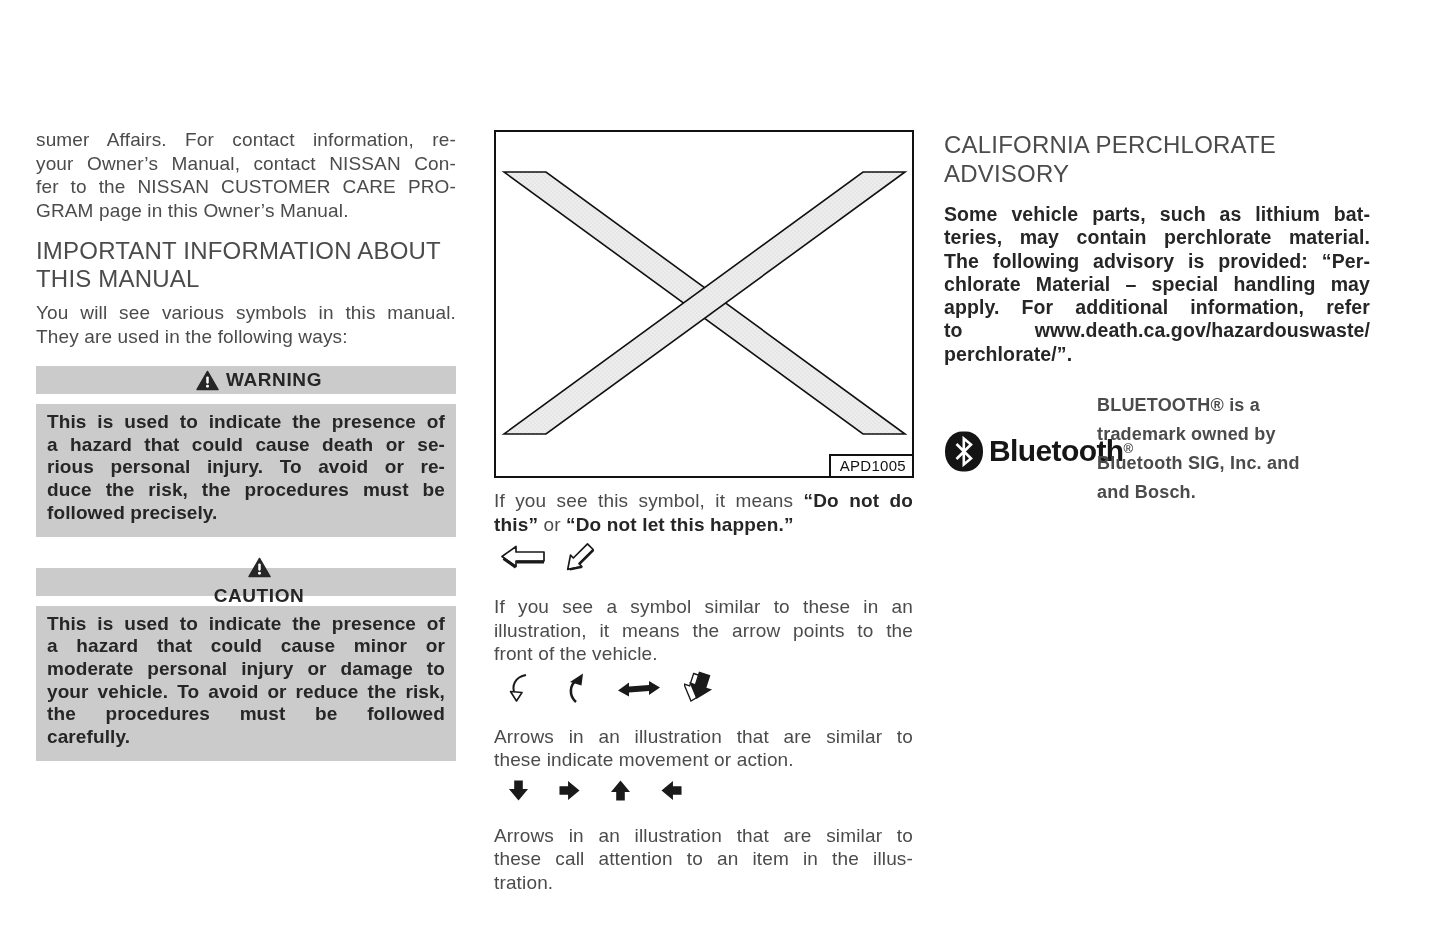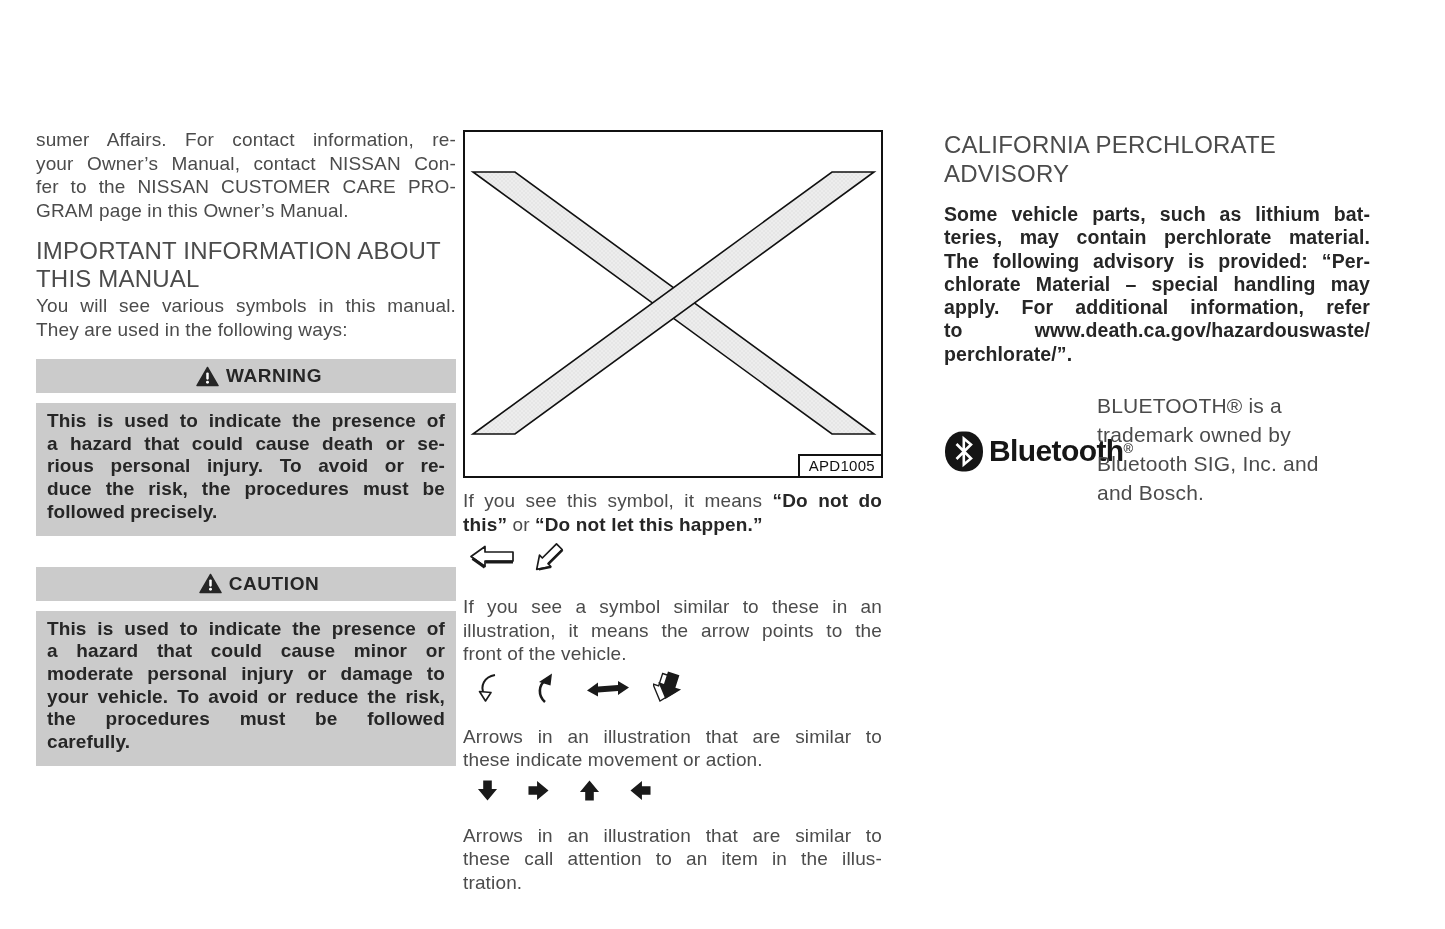--- a/index.html
+++ b/index.html
@@ -3,45 +3,45 @@
 <meta charset="utf-8">
 <style>
   html,body{margin:0;padding:0;}
   body{
     width:1445px;height:929px;position:relative;background:#ffffff;overflow:hidden;
     font-family:"Liberation Sans","DejaVu Sans",sans-serif;
     -webkit-font-smoothing:antialiased;
   }
   .col{position:absolute;}
   #col-left{left:36px;top:128px;width:420px;}
-  #col-mid{left:463px;top:130px;width:419px;}
+  #col-mid{left:494px;top:130px;width:419px;}
   #col-right{left:944px;top:131px;width:426px;}
 
   .para{color:var(--body_text);font-size:19px;line-height:23.5px;letter-spacing:.15px;}
   .tline{text-align:left;}
   .just .tline:not(.end){text-align:justify;text-align-last:justify;}
   b,.b{font-weight:700;color:var(--ink);}
 
   .h1{color:var(--body_text);font-size:24px;line-height:27.5px;letter-spacing:.2px;margin-top:15px;}
   #col-left .para.intro{margin-top:0;}
-  #col-left .para.symbols{margin-top:2px;}
+  #col-left .para.symbols{margin-top:9px;}
 
   .alert-head{
-    margin-top:18px;height:34px;background:var(--box_gray);
+    margin-top:18px;height:28px;background:var(--box_gray);
     display:flex;align-items:center;justify-content:center;gap:7px;padding-left:26px;
   }
   .alert-head .alert-title{
     font-weight:700;color:var(--ink);font-size:19px;letter-spacing:.6px;
   }
   .alert-body{
     margin-top:10px;background:var(--box_gray);padding:7px 11px 12px 11px;
     font-weight:700;color:var(--ink);font-size:19px;line-height:22.7px;letter-spacing:.1px;
   }
   .alert-body .tline:not(.end){text-align:justify;text-align-last:justify;}
-  #caution-head{margin-top:31px;}
+  #caution-head{margin-top:31px;flex-direction:column;}
 
   
   .figure-box{
     position:relative;width:416px;height:344px;border:2px solid #111;background:#fff;
   }
   .figure-label{
     position:absolute;right:0;bottom:0;background:#fff;
     border-top:2px solid #111;border-left:2px solid #111;
     font-size:15px;color:#111;padding:1px 6px 2px 9px;letter-spacing:.3px;
   }
@@ -57,21 +57,21 @@
   .advisory{
     margin-top:15px;font-weight:700;color:var(--ink);
     font-size:19.5px;line-height:23.3px;letter-spacing:.1px;
   }
   .advisory .tline:not(.end){text-align:justify;text-align-last:justify;}
 
   .bt-section{margin-top:25px;display:flex;}
   .bt-logo{width:153px;flex:0 0 153px;padding-top:40px;display:flex;align-items:flex-start;}
   .bt-wordmark{font-size:30px;font-weight:700;color:#161616;letter-spacing:-.6px;line-height:40px;margin-left:5px;}
   .bt-reg{font-size:13px;vertical-align:top;position:relative;top:-2px;font-weight:400;}
-  .bt-text{color:var(--body_text);font-size:21px;line-height:29px;letter-spacing:.2px;}
+  .bt-text{color:var(--body_text);font-size:18px;line-height:29px;letter-spacing:.2px;font-weight:bold;}
   svg{display:block;}
 </style>
 </head>
 <body>
 
 <div class="col" id="col-left">
   <div class="para intro just">
       <div class="tline">sumer Affairs. For contact information, re-</div>
       <div class="tline">your Owner’s Manual, contact NISSAN Con-</div>
       <div class="tline">fer to the NISSAN CUSTOMER CARE PRO-</div>

